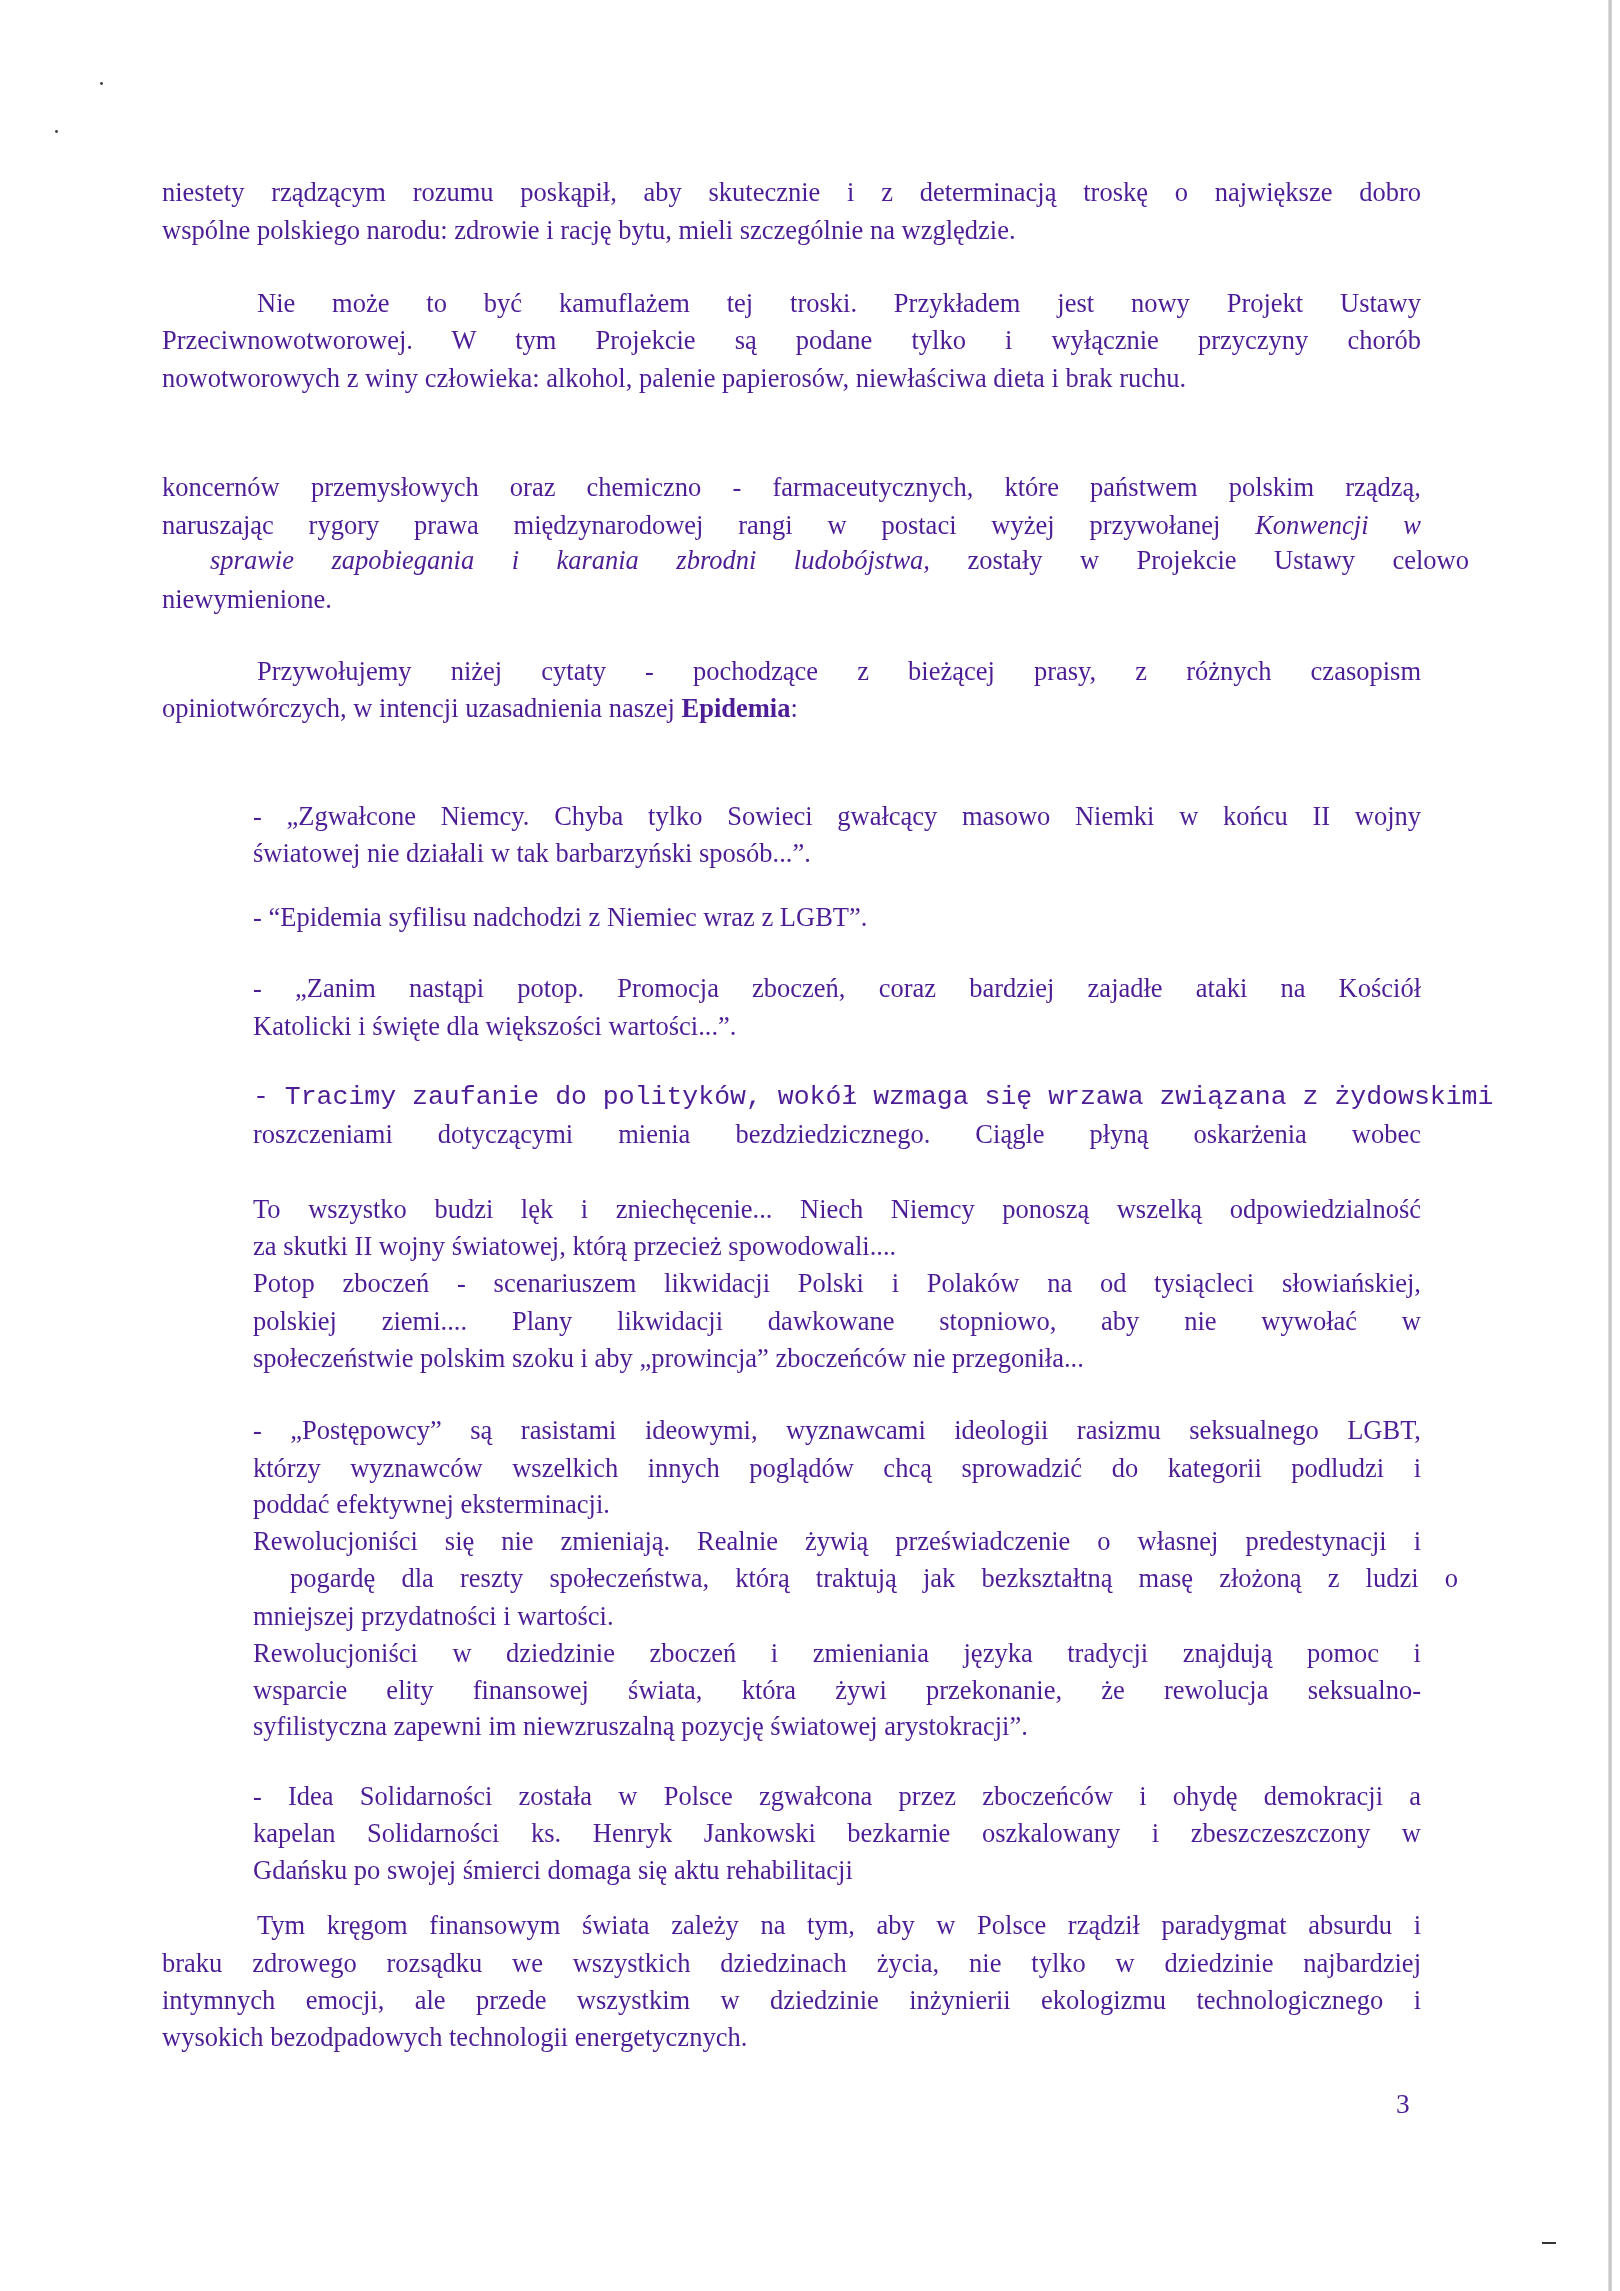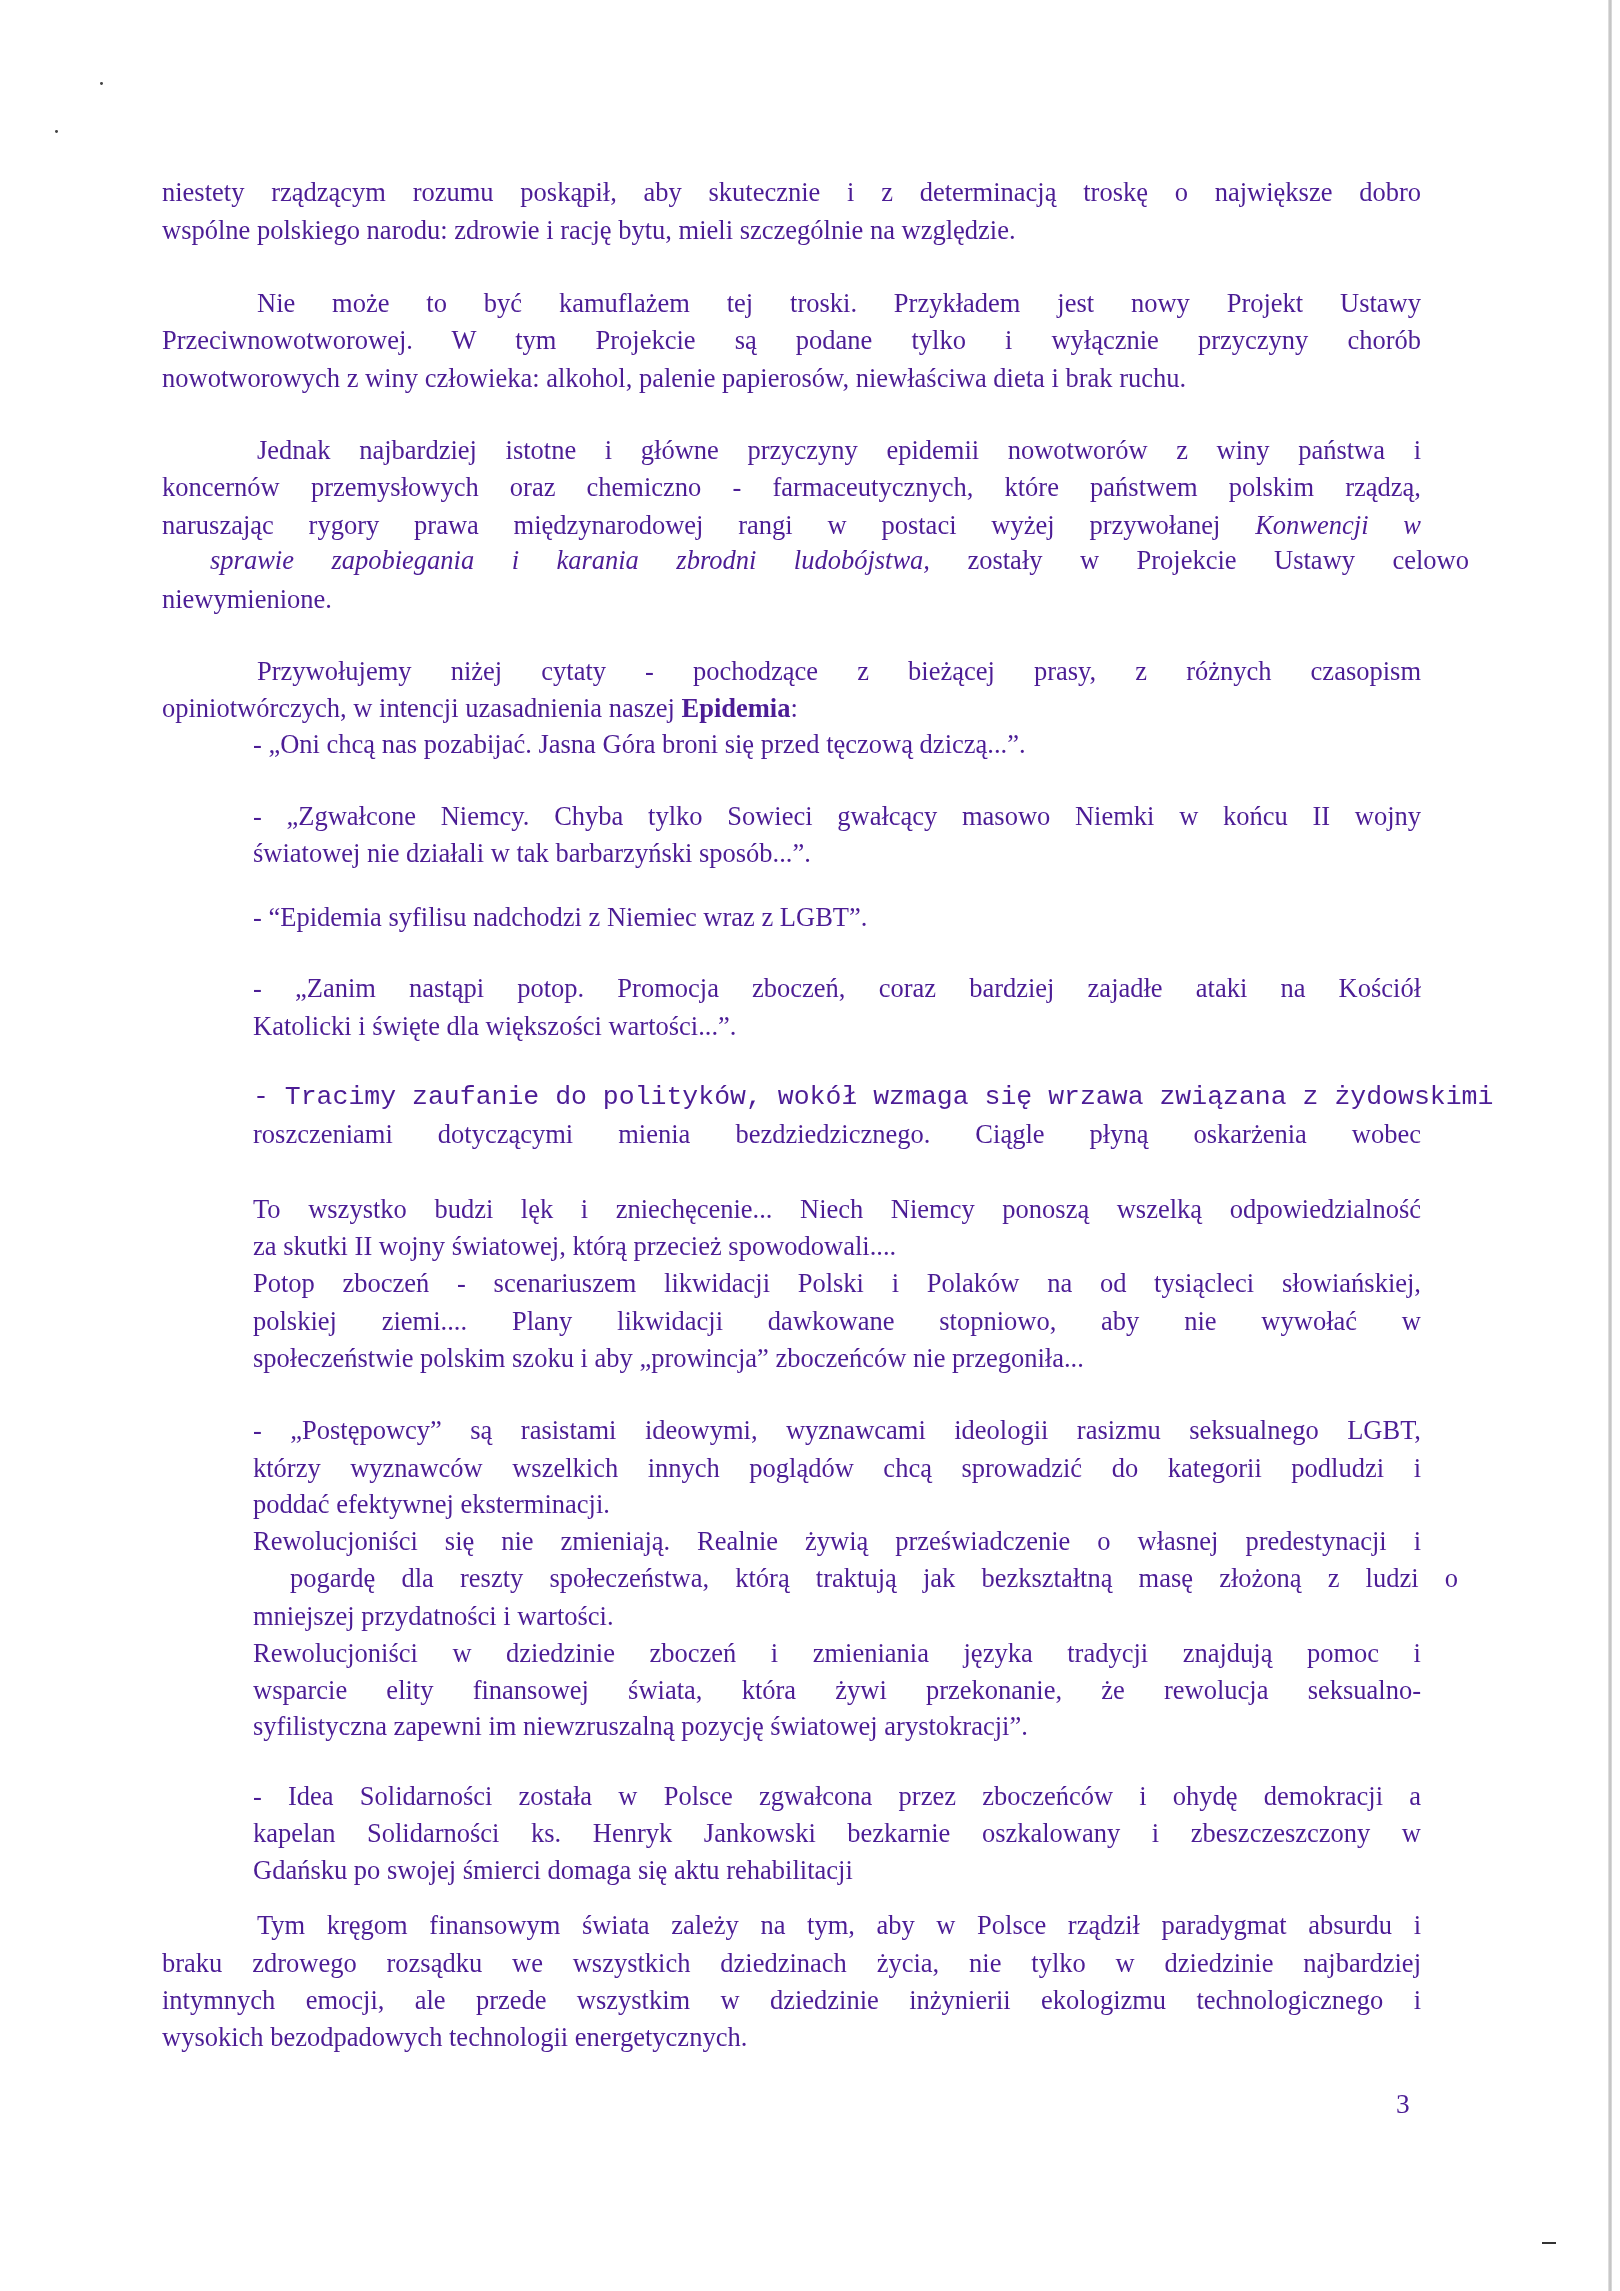--- a/index.html
+++ b/index.html
@@ -37,39 +37,37 @@
   <div class="speck" style="left:100px;top:82px;"></div>
   <div class="speck" style="left:55px;top:130px;"></div>
 
   <div class="line main" style="top:176px;">niestety rządzącym rozumu poskąpił, aby skutecznie i z determinacją troskę o największe dobro</div>
   <div class="line main last" style="top:214px;">wspólne polskiego narodu: zdrowie i rację bytu, mieli szczególnie na względzie.</div>
 
   <div class="line main indent" style="top:287px;">Nie może to być kamuflażem tej troski. Przykładem jest nowy Projekt Ustawy</div>
   <div class="line main" style="top:324px;">Przeciwnowotworowej. W tym Projekcie są podane tylko i wyłącznie przyczyny chorób</div>
   <div class="line main last" style="top:362px;">nowotworowych z winy człowieka: alkohol, palenie papierosów, niewłaściwa dieta i brak ruchu.</div>
 
-  <div class="line main indent" style="top:434px;">Jednak najbardziej istotne i główne przyczyny epidemii nowotworów z winy państwa i</div>
   <div class="line main" style="top:471px;">koncernów przemysłowych oraz chemiczno - farmaceutycznych, które państwem polskim rządzą,</div>
   <div class="line main" style="top:509px;">
     <span>naruszając rygory prawa międzynarodowej rangi w postaci wyżej przywołanej</span>
     <span class="i">Konwencji w</span>
   </div>
   <div class="line main" style="top:544px;margin-left:48px;">
     <span class="i">sprawie zapobiegania i karania zbrodni ludobójstwa,</span>
     <span>zostały w Projekcie Ustawy celowo</span>
   </div>
   <div class="line main last" style="top:583px;">niewymienione.</div>
 
   <div class="line main indent" style="top:655px;">Przywołujemy niżej cytaty - pochodzące z bieżącej prasy, z różnych czasopism</div>
   <div class="line main last" style="top:692px;">
     <span>opiniotwórczych, w intencji uzasadnienia naszej</span>
     <span class="b">Epidemia</span><span>:</span>
   </div>
 
-  <div class="line quote last" style="top:728px;">- „Oni chcą nas pozabijać. Jasna Góra broni się przed tęczową dziczą...”.</div>
 
   <div class="line quote" style="top:800px;">- „Zgwałcone Niemcy. Chyba tylko Sowieci gwałcący masowo Niemki w końcu II wojny</div>
   <div class="line quote last" style="top:837px;">światowej nie działali w tak barbarzyński sposób...”.</div>
 
   <div class="line quote last" style="top:901px;">- “Epidemia syfilisu nadchodzi z Niemiec wraz z LGBT”.</div>
 
   <div class="line quote" style="top:972px;">- „Zanim nastąpi potop. Promocja zboczeń, coraz bardziej zajadłe ataki   na Kościół</div>
   <div class="line quote last" style="top:1010px;">Katolicki i święte dla większości wartości...”.</div>
 
   <div class="line quote" style="top:1081px;font-family:Liberation Mono, monospace;">- Tracimy zaufanie do polityków, wokół wzmaga się wrzawa związana z żydowskimi</div>

